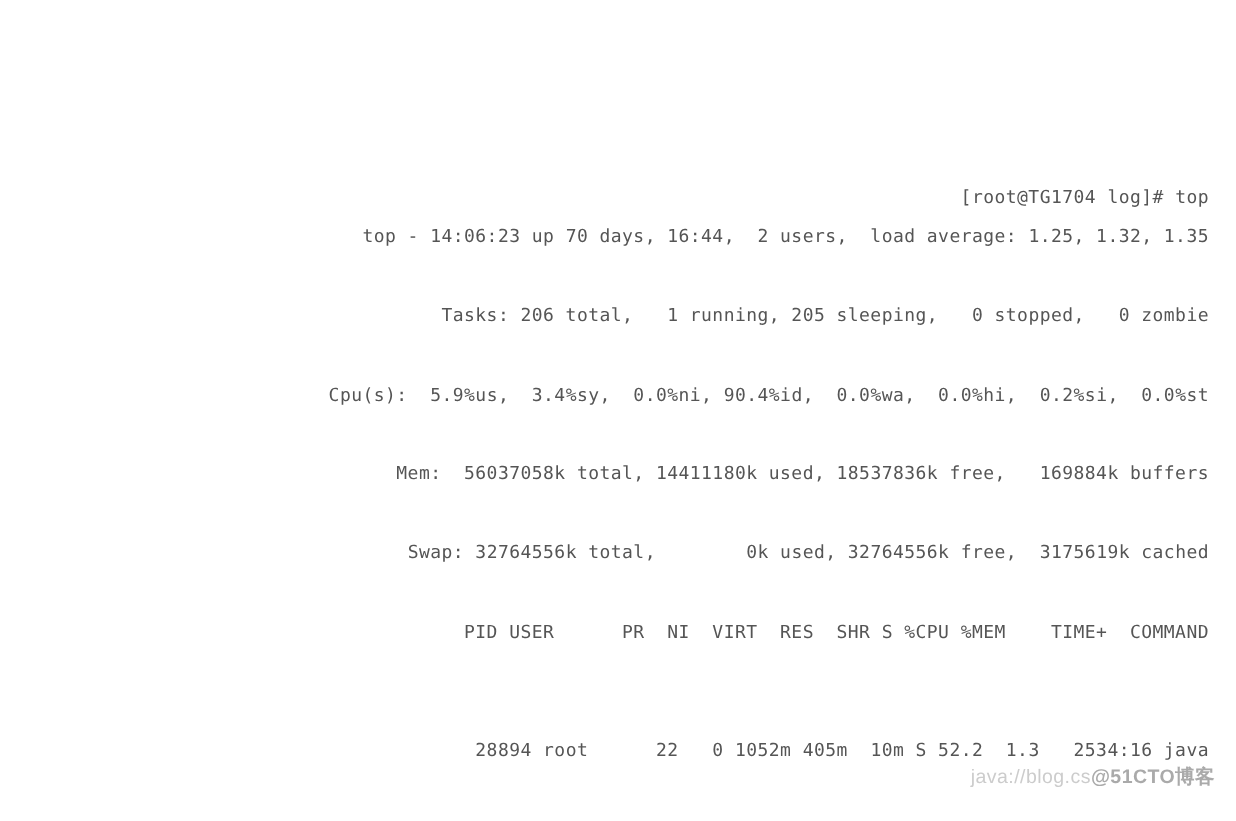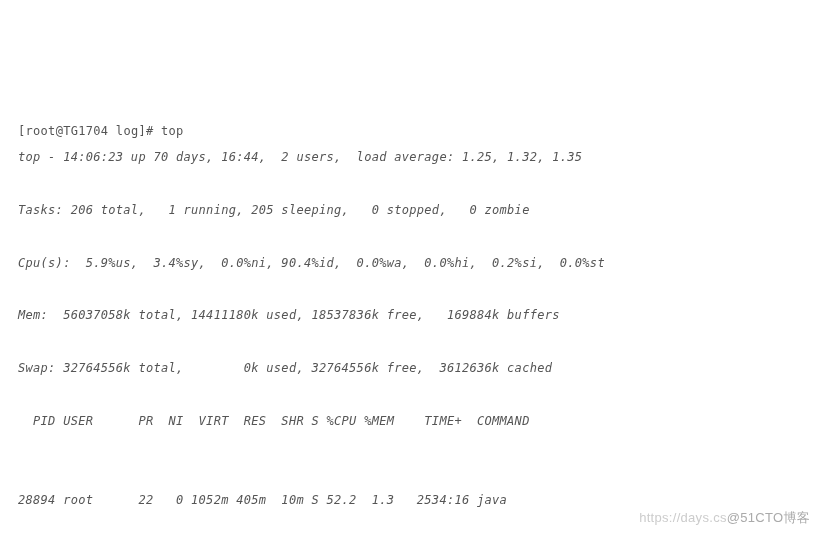--- a/index.html
+++ b/index.html
@@ -1,61 +1,61 @@
 <!DOCTYPE html>
 <html><head>
   <meta charset="utf-8">
   <style>
-    * { margin: 0; padding: 0; box-sizing: border-box; }
+    * { margin: 0; padding: 0; box-sizing: border-box; text-align: right; }
     body {
       font-family: Consolas, Monaco, monospace;
       font-size: 12px;
       background: #fff;
       color: #555;
       padding: 12px 18px;
       line-height: 2.2;
       letter-spacing: 0.3px;
       white-space: pre;
     }
     .prompt-line { color: #555; }
     .cmd { color: #555; }
-    .row { display: block; font-style: italic; }
+    .row { display: block; }
     .watermark {
       position: fixed;
       bottom: 14px;
       right: 14px;
       font-family: sans-serif;
       color: #ccc;
       font-size: 13px;
     }
-    .watermark .cn { color: #aaa; }
+    .watermark .cn { color: #aaa; font-weight: bold; }
   </style>
 </head>
 <body>
 
 
 
 <span class="prompt-line">[<span>root</span>@<span>TG1704</span> <span>log</span>]# <span class="cmd">top</span></span>
 <span class="row">top - 14:06:23 up 70 days, 16:44,  2 users,  load average: 1.25, 1.32, 1.35</span>
 <span class="row">Tasks: 206 total,   1 running, 205 sleeping,   0 stopped,   0 zombie</span>
 <span class="row">Cpu(s):  5.9%us,  3.4%sy,  0.0%ni, 90.4%id,  0.0%wa,  0.0%hi,  0.2%si,  0.0%st</span>
 <span class="row">Mem:  56037058k total, 14411180k used, 18537836k free,   169884k buffers</span>
-<span class="row">Swap: 32764556k total,        0k used, 32764556k free,  3612636k cached</span>
+<span class="row">Swap: 32764556k total,        0k used, 32764556k free,  3175619k cached</span>
 <span class="row">  PID USER      PR  NI  VIRT  RES  SHR S %CPU %MEM    TIME+  COMMAND</span>
 
 <span class="row">28894 root      22   0 1052m 405m  10m S 52.2  1.3   2534:16 java</span>
 
 
 
 
 
 
 
 
 
 
 
 
 
-<div class="watermark"><span>https://days.cs</span><span class="cn">@51CTO博客</span></div>
+<div class="watermark"><span>java://blog.cs</span><span class="cn">@51CTO博客</span></div>
 
 
 
 
 </body></html>

